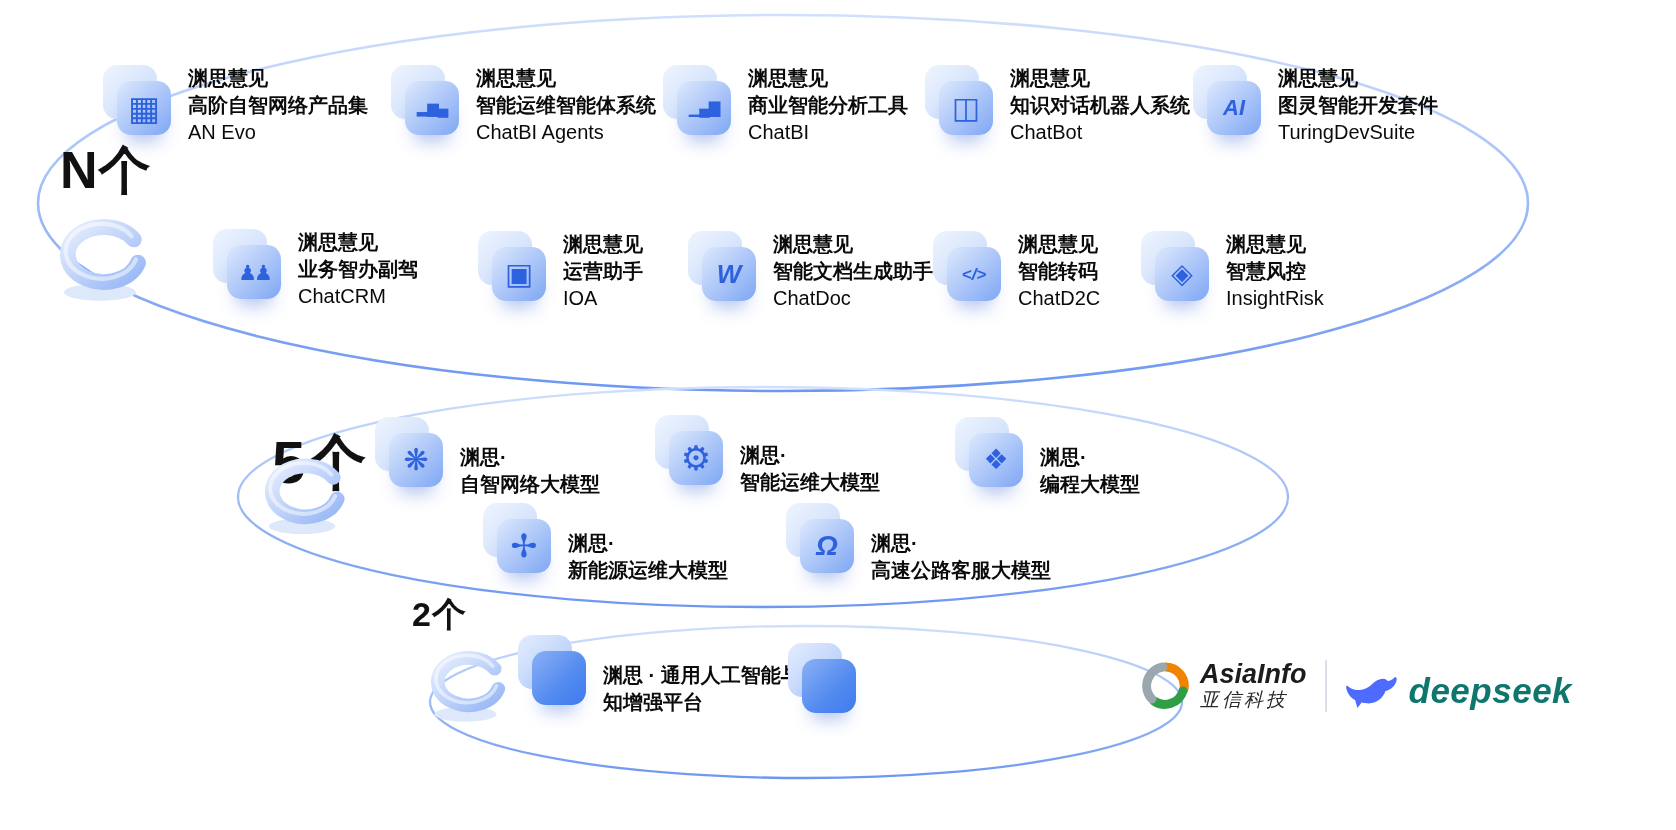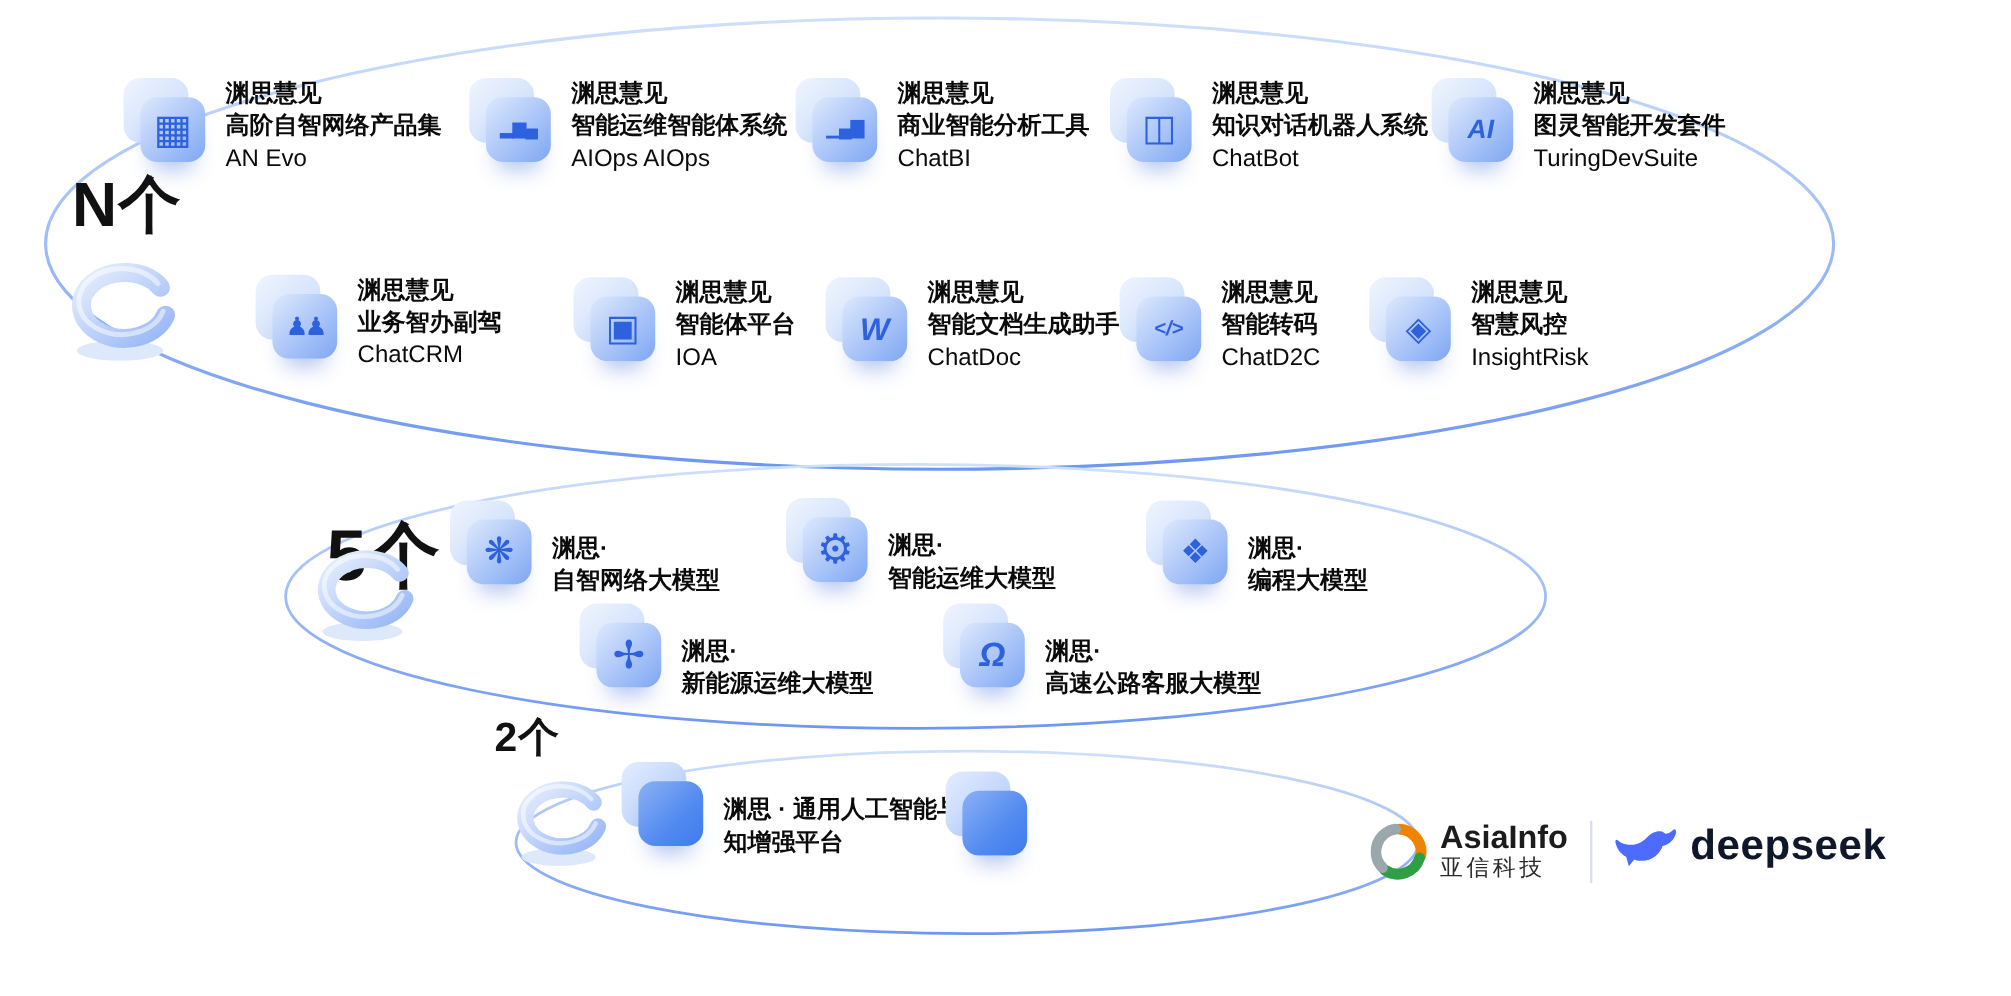--- a/index.html
+++ b/index.html
@@ -47,27 +47,27 @@
   [data-name="cube-icon"] .glyph::before{content:"";}
 
   
   .count{position:absolute;font-weight:800;color:#111;letter-spacing:1px;}
   .count.n{font-size:52px;}
   .count.f{font-size:60px;margin-top:25px;}
   .count.t{font-size:34px;}
   .ring{position:absolute;}
 
   
-  .footer{position:absolute;left:1142px;top:684px;display:flex;align-items:flex-start;gap:18px;}
+  .footer{position:absolute;left:1142px;top:660px;display:flex;align-items:flex-end;gap:18px;font-style:italic;}
   .asiainfo{display:flex;align-items:center;gap:10px;}
   .ai-name{font-size:27px;font-weight:700;color:#1c1c1c;line-height:28px;}
   .ai-cn{font-size:19px;color:#2a2a2a;letter-spacing:3px;line-height:24px;}
   .divider{width:2px;height:52px;background:#d9dee8;border-radius:1px;}
   .deepseek{display:flex;align-items:center;gap:10px;}
-  .ds-name{font-size:35px;font-weight:700;color:#0f172a;letter-spacing:0.5px;}
+  .ds-name{font-size:35px;font-weight:700;color:#0f766e;letter-spacing:0.5px;}
 </style>
 </head>
 <body>
 
 <div class="canvas" data-name="product-architecture-diagram">
 
   
   <svg width="0" height="0" data-name="svg-defs">
     <defs>
       <linearGradient id="eg" x1="0" y1="0" x2="0" y2="1">
@@ -128,21 +128,21 @@
   <div class="item" style="left:388px;top:62px;" data-name="product-item-aiops-agents">
     <div class="iso-icon" data-name="bar-chart-icon">
         <i class="back"></i>
         <i class="face">
           <span class="glyph"></span>
         </i>
       </div>
     <div class="txt">
       <div class="cn" data-name="product-brand">渊思慧见</div>
       <div class="cn" data-name="product-name">智能运维智能体系统</div>
-      <div class="code" data-name="product-code">AIOps AIOps</div>
+      <div class="code" data-name="product-code">ChatBI Agents</div>
     </div>
   </div>
 
   <div class="item" style="left:660px;top:62px;" data-name="product-item-chatbi">
     <div class="iso-icon" data-name="trend-chart-icon">
         <i class="back"></i>
         <i class="face">
           <span class="glyph"></span>
         </i>
       </div>
@@ -198,21 +198,21 @@
 
   <div class="item" style="left:475px;top:228px;" data-name="product-item-ioa">
     <div class="iso-icon" data-name="monitor-icon">
         <i class="back"></i>
         <i class="face">
           <span class="glyph"></span>
         </i>
       </div>
     <div class="txt">
       <div class="cn" data-name="product-brand">渊思慧见</div>
-      <div class="cn" data-name="product-name">智能体平台</div>
+      <div class="cn" data-name="product-name">运营助手</div>
       <div class="code" data-name="product-code">IOA</div>
     </div>
   </div>
 
   <div class="item" style="left:685px;top:228px;" data-name="product-item-chatdoc">
     <div class="iso-icon" data-name="doc-w-icon">
         <i class="back"></i>
         <i class="face">
           <span class="glyph"></span>
         </i>

